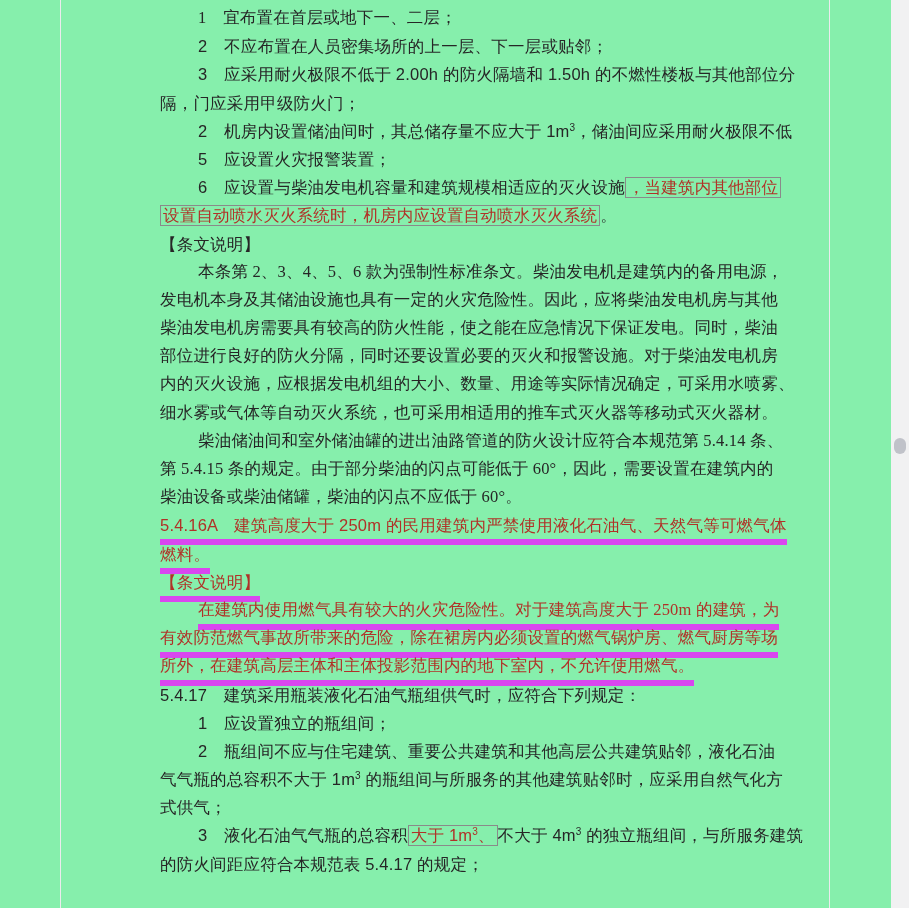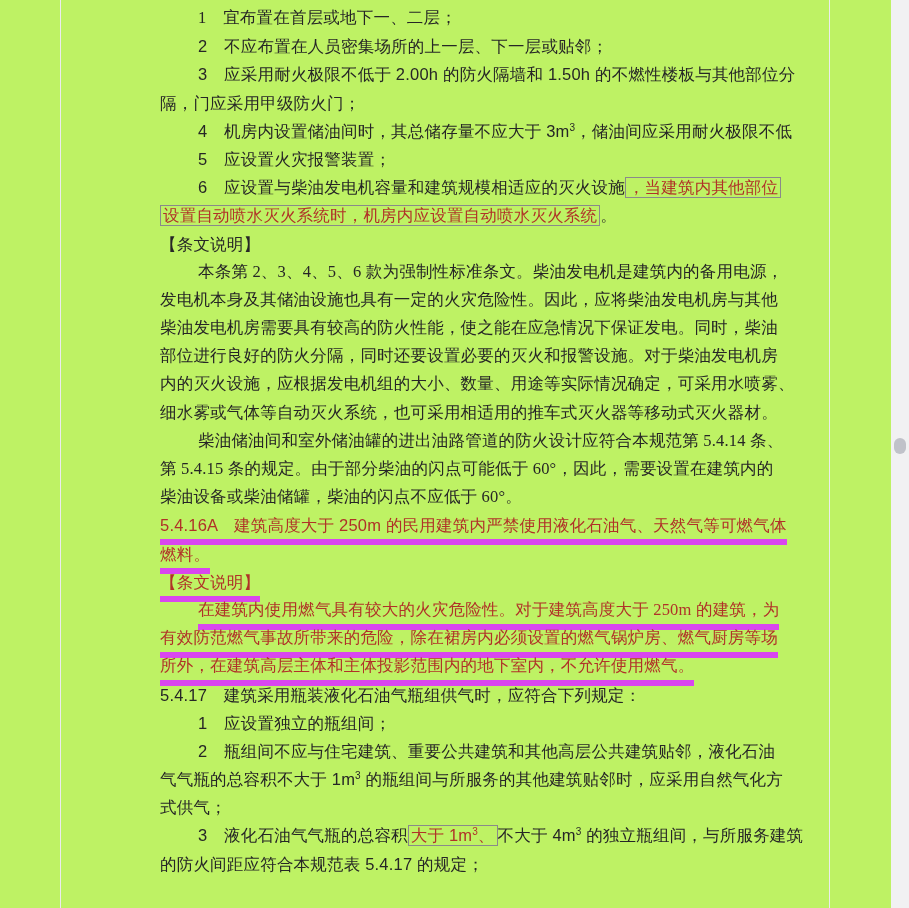--- a/index.html
+++ b/index.html
@@ -23,29 +23,29 @@
   .seg{}
   .b{font-weight:400;font-family:"Liberation Sans","DejaVu Sans",sans-serif;}
   .red{color:#b03228;}
   .u{border-bottom:6px solid #d946ef;padding-bottom:5px;}
   .boxwrap{border:1px solid #8a8a8a;padding:0 2px;margin-top:44px;}
   sup.seg{font-size:10px;line-height:0;vertical-align:super;letter-spacing:0;}
 </style>
 </head>
 <body>
 
-<div id="page" style="background: #bef264;">
+<div id="page" style="background: #86efac;">
   <div class="edge-line" id="edge-left" style="background: rgb(235, 235, 237);"></div>
   <div class="edge-line" id="edge-right" style="background: rgb(235, 235, 237);"></div>
   <div id="content">
       <div class="line indent"><span class="seg">1　宜布置在首层或地下一、二层；</span></div>
       <div class="line indent"><span class="seg b">2　不应布置在人员密集场所的上一层、下一层或贴邻；</span></div>
       <div class="line indent"><span class="seg b">3　应采用耐火极限不低于 2.00h 的防火隔墙和 1.50h 的不燃性楼板与其他部位分</span></div>
       <div class="line"><span class="seg b">隔，门应采用甲级防火门；</span></div>
-      <div class="line indent"><span class="seg b">4　机房内设置储油间时，其总储存量不应大于 3m</span><sup class="seg b">3</sup><span class="seg b">，储油间应采用耐火极限不低</span></div>
+      <div class="line indent"><span class="seg b">2　机房内设置储油间时，其总储存量不应大于 1m</span><sup class="seg b">3</sup><span class="seg b">，储油间应采用耐火极限不低</span></div>
       <div class="line indent"><span class="seg b">5　应设置火灾报警装置；</span></div>
       <div class="line indent"><span class="seg b">6　应设置与柴油发电机容量和建筑规模相适应的灭火设施</span><span class="boxwrap"><span class="seg b red">，当建筑内其他部位</span></span></div>
       <div class="line"><span class="boxwrap"><span class="seg b red">设置自动喷水灭火系统时，机房内应设置自动喷水灭火系统</span></span><span class="seg b">。</span></div>
       <div class="line"><span class="seg b">【条文说明】</span></div>
       <div class="line indent"><span class="seg">本条第 2、3、4、5、6 款为强制性标准条文。柴油发电机是建筑内的备用电源，</span></div>
       <div class="line"><span class="seg">发电机本身及其储油设施也具有一定的火灾危险性。因此，应将柴油发电机房与其他</span></div>
       <div class="line"><span class="seg">柴油发电机房需要具有较高的防火性能，使之能在应急情况下保证发电。同时，柴油</span></div>
       <div class="line"><span class="seg">部位进行良好的防火分隔，同时还要设置必要的灭火和报警设施。对于柴油发电机房</span></div>
       <div class="line"><span class="seg">内的灭火设施，应根据发电机组的大小、数量、用途等实际情况确定，可采用水喷雾、</span></div>
       <div class="line"><span class="seg">细水雾或气体等自动灭火系统，也可采用相适用的推车式灭火器等移动式灭火器材。</span></div>

